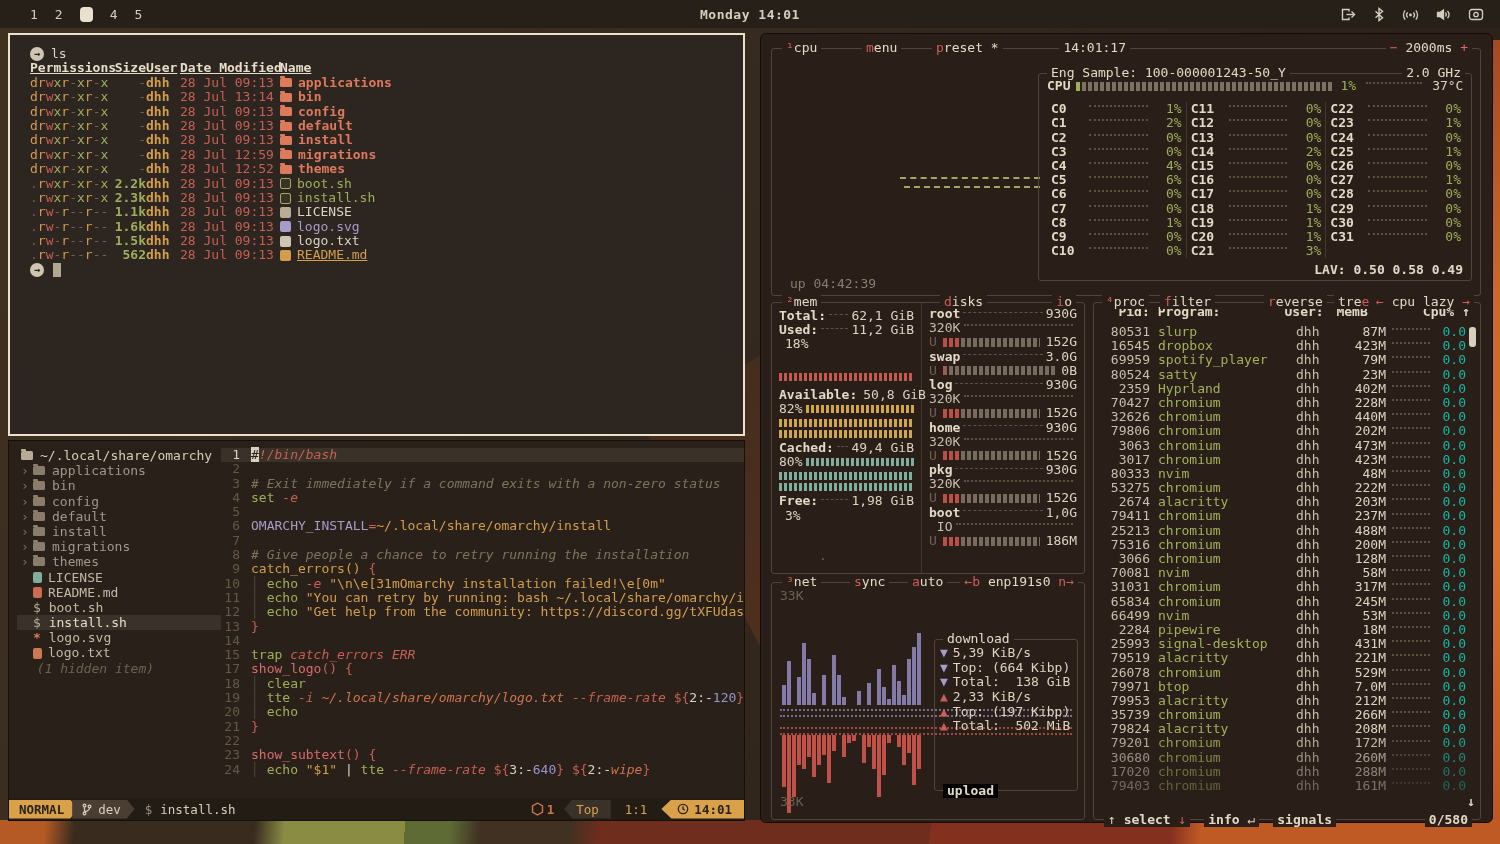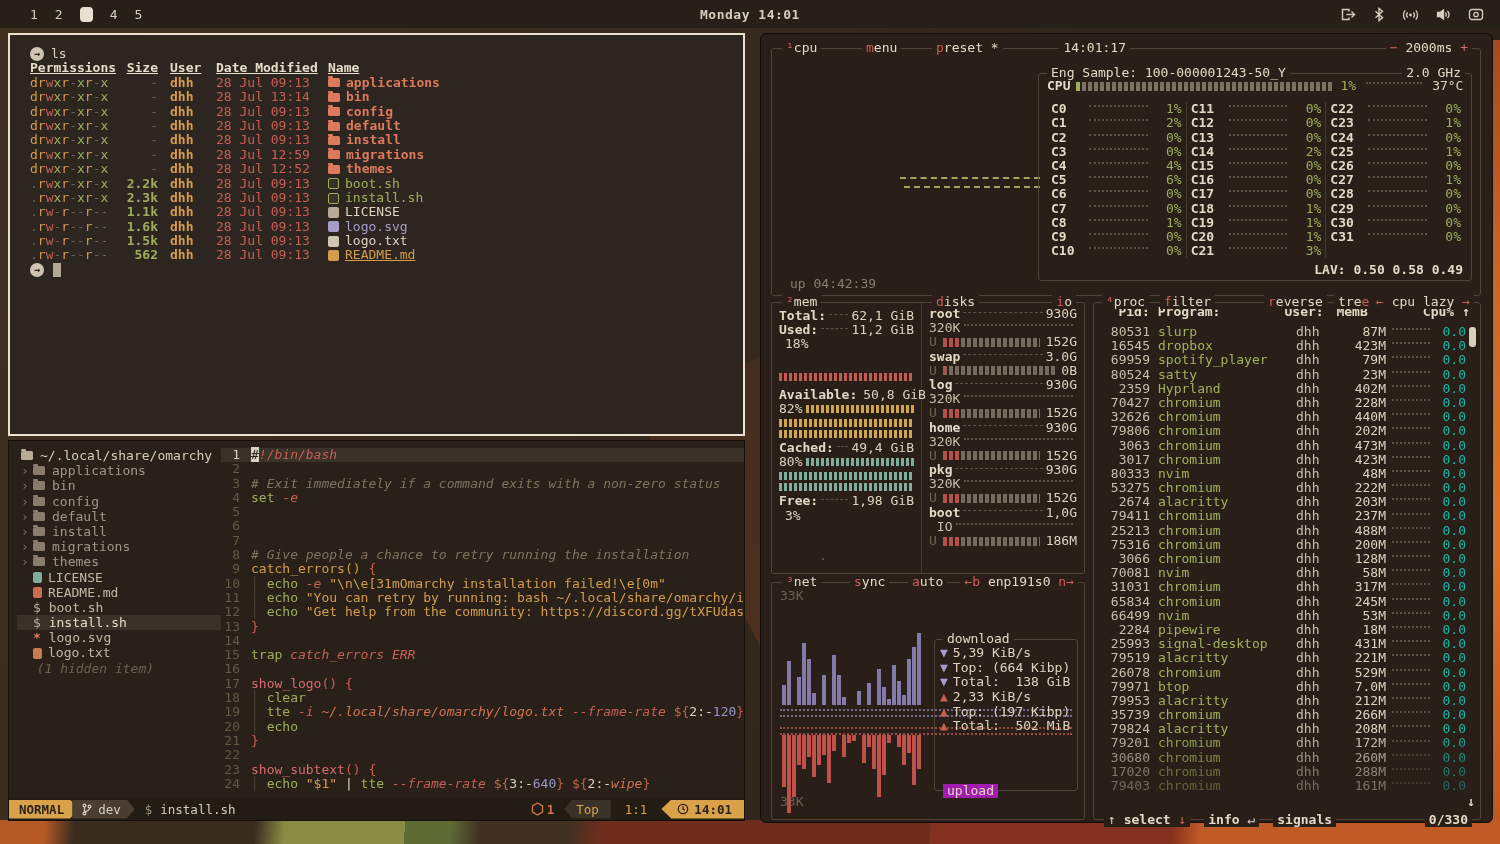--- a/index.html
+++ b/index.html
@@ -25,21 +25,21 @@
   .tray{margin-left:auto;display:flex;gap:17px;margin-right:16px;align-items:center}
   .tray svg{display:block}
 
   
   .win{position:absolute}
   .term1{left:8px;top:33px;width:737px;height:403px;background:#2d2520;border:2px solid #ece1cd}
   .term-inner{padding:12px 0 0 20px;line-height:14.4px}
   .term-line{height:14.4px;display:flex;align-items:center;white-space:pre}
   .pc{width:14px;height:14px;border-radius:50%;background:#cfc5b2;color:#2d2520;display:inline-flex;align-items:center;justify-content:center;font-size:10px;font-weight:bold;margin-right:7px;flex:none}
   .cursor-block{display:inline-block;width:8px;height:14px;background:#b3a896;margin-left:2px}
-  .ls-grid{display:grid;grid-template-columns:84px 32px 34px 100px 1fr;column-gap:12px;height:14.4px;align-items:center;white-space:pre}
+  .ls-grid{display:grid;grid-template-columns:84px 32px 34px 100px 1fr;column-gap:0;height:14.4px;align-items:center;white-space:pre}
   .ls-head span{font-weight:bold;color:#e7ddca;text-decoration:underline}
   .ls-size{text-align:right}
   .fi{display:inline-block;width:11px;height:11px;border-radius:2px;margin-right:6px;flex:none;vertical-align:-1px}
   .fold{display:inline-block;width:12px;height:9px;border-radius:1.5px;background:#dd7a5c;position:relative;margin-right:6px;vertical-align:-1px}
   .fold:before{content:"";position:absolute;left:0;top:-2px;width:5px;height:2px;border-radius:1px 1px 0 0;background:inherit}
   .name-cell{display:flex;align-items:center}
 
   
   .c-red{color:#c75f55}.c-red-i{color:#c75f55;font-style:italic}
   .c-pnk{color:#d56a70}.c-grn{color:#9fae5b}.c-ylw{color:#d49d4e}
@@ -73,21 +73,21 @@
   .sl-right{margin-left:auto;display:flex;align-items:center;gap:10px}
   .sl-diag{color:#cf7350;display:flex;align-items:center;gap:3px;font-weight:bold}
   .sl-top{color:#d9a24a;background:#3a3128;padding:2px 12px;clip-path:polygon(8px 0,100% 0,100% 100%,8px 100%,0 50%)}
   .sl-pos{color:#d9a24a;padding:2px 4px}
   .sl-time{background:#d9a24a;color:#2a211b;font-weight:bold;padding:2px 12px 2px 16px;clip-path:polygon(10px 0,100% 0,100% 100%,10px 100%,0 50%);display:flex;gap:5px;align-items:center}
 
   
   .btop{left:760px;top:33px;width:733px;height:790px;background:#291f18;border:1px solid #120d0a;border-radius:6px;line-height:14.2px}
   .bbox{position:absolute;border:1px solid #51453a;border-radius:3px}
   .btag{position:absolute;top:-8px;background:#291f18;padding:0 4px;font-weight:normal;color:#e3d9c6;white-space:pre}
-  .btag-b{position:absolute;bottom:-8px;background:#a21caf;padding:0 4px;font-weight:normal;color:#e3d9c6;white-space:pre}
+  .btag-b{position:absolute;bottom:-8px;background:#000000;padding:0 4px;font-weight:bold;color:#e3d9c6;white-space:pre}
   .hot{color:#d05c5c}
   .b-cpu{left:10px;top:14px;width:710px;height:248px}
   .core-panel{position:absolute;right:8px;top:24px;width:434px;height:208px;border:1px solid #51453a;border-radius:3px;padding:5px 6px 0 8px}
   .cpu-meter-row{display:flex;align-items:center;height:14.2px;gap:6px;white-space:pre}
   .blocks{height:9px;background:#7d7163;-webkit-mask:repeating-linear-gradient(90deg,#000 0 4px,transparent 4px 6px);mask:repeating-linear-gradient(90deg,#000 0 4px,transparent 4px 6px)}
   .cpu-main-meter{flex:1;max-width:258px}
   .lead{flex:1;border-bottom:2px dotted #5d5144;margin:0 4px;transform:translateY(-3px)}
   .cores{display:flex;margin-top:9px}
   .core-col{flex:1;padding:0 4px}
   .core-col+.core-col{border-left:1px solid #45392f}
@@ -258,31 +258,30 @@
           <div class="tree-row"><span class="tree-note">  (1 hidden item)</span></div>
         </div>
     </div>
     <div class="code">
       <div id="code-lines">
           <div class="code-line cl"><span class="lnum">1</span><span><span class="cursor-cell">#</span><span class="c-red-i">!/bin/bash</span></span></div>
           <div class="code-line"><span class="lnum">2</span><span></span></div>
           <div class="code-line"><span class="lnum">3</span><span><span class="c-cmt"># Exit immediately if a command exits with a non-zero status</span></span></div>
           <div class="code-line"><span class="lnum">4</span><span><span class="c-grn">set</span><span class="c-fg"> </span><span class="c-red-i">-e</span></span></div>
           <div class="code-line"><span class="lnum">5</span><span></span></div>
-          <div class="code-line"><span class="lnum">6</span></div>
+          <div class="code-line"><span class="lnum">6</span><span><span class="c-lav">OMARCHY_INSTALL</span><span class="c-red">=</span><span class="c-ylw">~/.local/share/omarchy/install</span></span></div>
           <div class="code-line"><span class="lnum">7</span><span></span></div>
           <div class="code-line"><span class="lnum">8</span><span><span class="c-cmt"># Give people a chance to retry running the installation</span></span></div>
           <div class="code-line"><span class="lnum">9</span><span><span class="c-ylw">catch_errors</span><span class="c-ylw">()</span><span class="c-fg"> </span><span class="c-red">{</span></span></div>
           <div class="code-line"><span class="lnum">10</span><span><span class="c-gd">│</span><span class="c-fg"> </span><span class="c-grn">echo</span><span class="c-fg"> </span><span class="c-red-i">-e</span><span class="c-fg"> </span><span class="c-ylw">"\n\e[31mOmarchy installation failed!\e[0m"</span></span></div>
           <div class="code-line"><span class="lnum">11</span><span><span class="c-gd">│</span><span class="c-fg"> </span><span class="c-grn">echo</span><span class="c-fg"> </span><span class="c-ylw">"You can retry by running: bash ~/.local/share/omarchy/inst</span></span></div>
           <div class="code-line"><span class="lnum">12</span><span><span class="c-gd">│</span><span class="c-fg"> </span><span class="c-grn">echo</span><span class="c-fg"> </span><span class="c-ylw">"Get help from the community: https://discord.gg/tXFUdasqhY</span></span></div>
           <div class="code-line"><span class="lnum">13</span><span><span class="c-red">}</span></span></div>
           <div class="code-line"><span class="lnum">14</span><span></span></div>
           <div class="code-line"><span class="lnum">15</span><span><span class="c-grn">trap</span><span class="c-fg"> </span><span class="c-red-i">catch_errors</span><span class="c-fg"> </span><span class="c-red-i">ERR</span></span></div>
-          <div class="code-line"><span class="lnum">16</span><span></span></div>
           <div class="code-line"><span class="lnum">17</span><span><span class="c-pnk">show_logo</span><span class="c-red">()</span><span class="c-fg"> </span><span class="c-red">{</span></span></div>
           <div class="code-line"><span class="lnum">18</span><span><span class="c-gd">│</span><span class="c-fg"> </span><span class="c-grn">clear</span></span></div>
           <div class="code-line"><span class="lnum">19</span><span><span class="c-gd">│</span><span class="c-fg"> </span><span class="c-grn">tte</span><span class="c-fg"> </span><span class="c-red-i">-i</span><span class="c-fg"> </span><span class="c-orn-i">~/.local/share/omarchy/logo.txt</span><span class="c-fg"> </span><span class="c-red-i">--frame-rate</span><span class="c-fg"> </span><span class="c-red">${</span><span class="c-fg">2</span><span class="c-fg">:-</span><span class="c-blu">120</span><span class="c-red">}</span></span></div>
           <div class="code-line"><span class="lnum">20</span><span><span class="c-gd">│</span><span class="c-fg"> </span><span class="c-grn">echo</span></span></div>
           <div class="code-line"><span class="lnum">21</span><span><span class="c-red">}</span></span></div>
           <div class="code-line"><span class="lnum">22</span><span></span></div>
           <div class="code-line"><span class="lnum">23</span><span><span class="c-pnk">show_subtext</span><span class="c-red">()</span><span class="c-fg"> </span><span class="c-red">{</span></span></div>
           <div class="code-line"><span class="lnum">24</span><span><span class="c-gd">│</span><span class="c-fg"> </span><span class="c-grn">echo</span><span class="c-fg"> </span><span class="c-ylw">"$1"</span><span class="c-fg"> | </span><span class="c-grn">tte</span><span class="c-fg"> </span><span class="c-red-i">--frame-rate</span><span class="c-fg"> </span><span class="c-red">${</span><span class="c-fg">3</span><span class="c-fg">:-</span><span class="c-blu">640</span><span class="c-red">}</span><span class="c-fg"> </span><span class="c-red">${</span><span class="c-fg">2</span><span class="c-fg">:-</span><span class="c-orn-i">wipe</span><span class="c-red">}</span></span></div>
         </div>
     </div>
@@ -384,21 +383,21 @@
             <div class="core-row"><span class="core-name">C31</span><span class="lead"></span><span class="core-pct">0%</span></div>
           </div>
         </div>
       <span class="lav">LAV: 0.50 0.58 0.49</span>
     </div>
     <span class="uptime">up 04:42:39</span>
   </div>
 
   <div class="bbox b-md">
     <span class="btag" style="left:10px"><span class="hot">²</span><span>mem</span></span>
-    <span class="btag" style="left:160px"><span class="hot">d</span><span>isks</span></span>
+    <span class="btag" style="left:168px"><span class="hot">d</span><span>isks</span></span>
     <span class="btag" style="right:8px"><span class="hot">i</span><span>o</span></span>
 
     <div class="mem-col">
       <div class="m-row"><span class="lbl">Total:</span><span class="mlead"></span><span class="val">62,1 GiB</span></div>
       <div class="m-row"><span class="lbl">Used:</span><span class="mlead"></span><span class="val">11,2 GiB</span></div>
       <div class="m-row"><span class="val" style="padding-left:6px">18%</span></div>
       <div style="height:18px"></div>
       <div class="strip red"></div>
       <div style="height:4px"></div>
       <div class="m-row"><span class="lbl">Available:</span><span class="mlead"></span><span class="val">50,8 GiB</span></div>
@@ -572,15 +571,15 @@
         <div class="p-row fade3"><span class="p-pid">17020</span><span class="p-name">chromium</span><span class="p-user">dhh</span><span class="p-mem">288M</span><span class="p-dots"></span><span class="p-cpu">0.0</span></div>
         <div class="p-row fade4"><span class="p-pid">79403</span><span class="p-name">chromium</span><span class="p-user">dhh</span><span class="p-mem">161M</span><span class="p-dots"></span><span class="p-cpu">0.0</span></div>
       </div>
     <div class="scroll-thumb"></div>
     <div class="proc-down-arrow">↓</div>
     <div class="pfoot" id="proc-foot">
         <span class="chip"><span class="c-fg">↑ </span><b>select</b><span class="c-red"> ↓</span></span>
         <span class="chip"><b>info</b><span class="c-fg"> ↵</span></span>
         <span class="chip"><b>signals</b></span>
       </div>
-    <span class="pcount">0/330</span>
+    <span class="pcount">0/580</span>
   </div>
 </div>
 
 </body></html>

